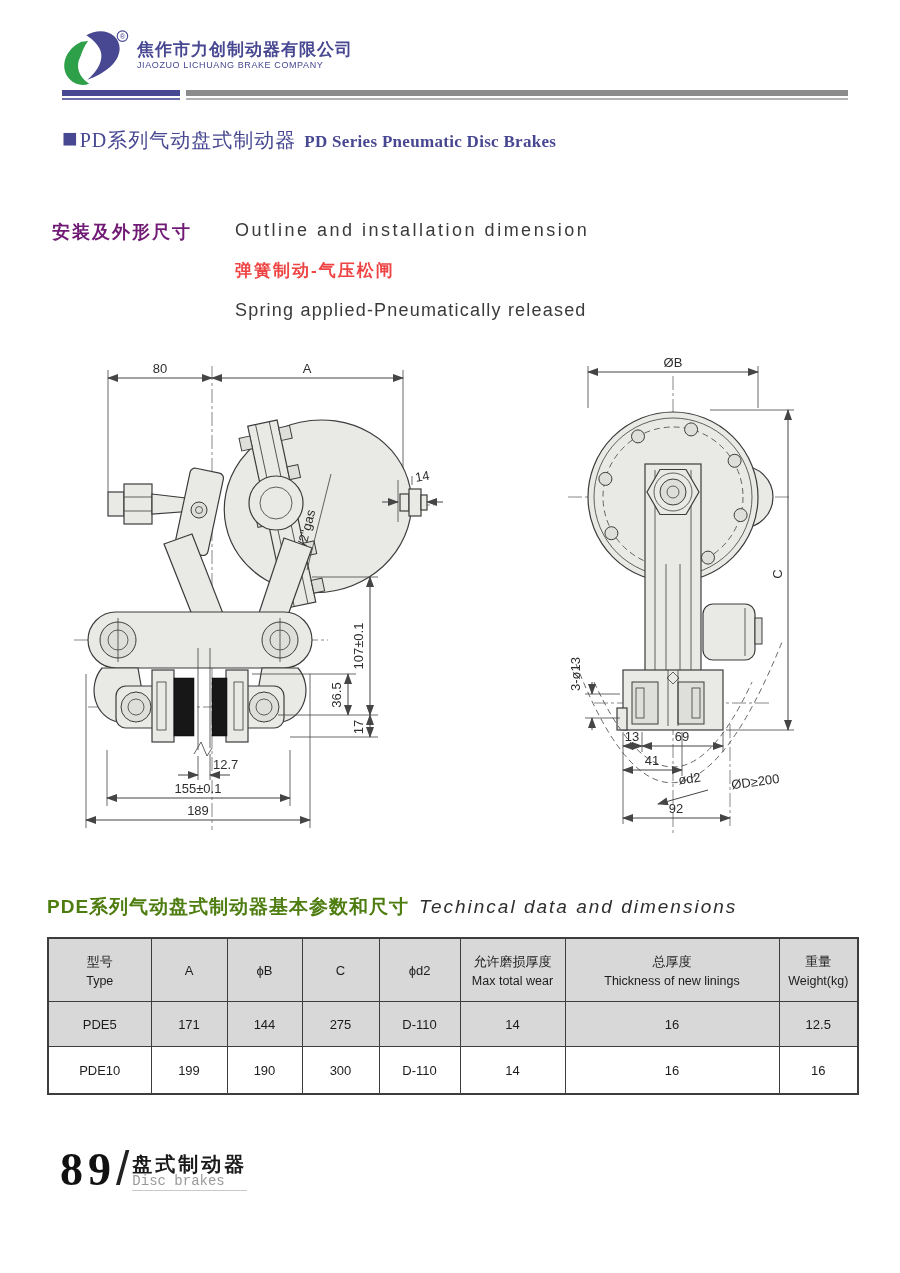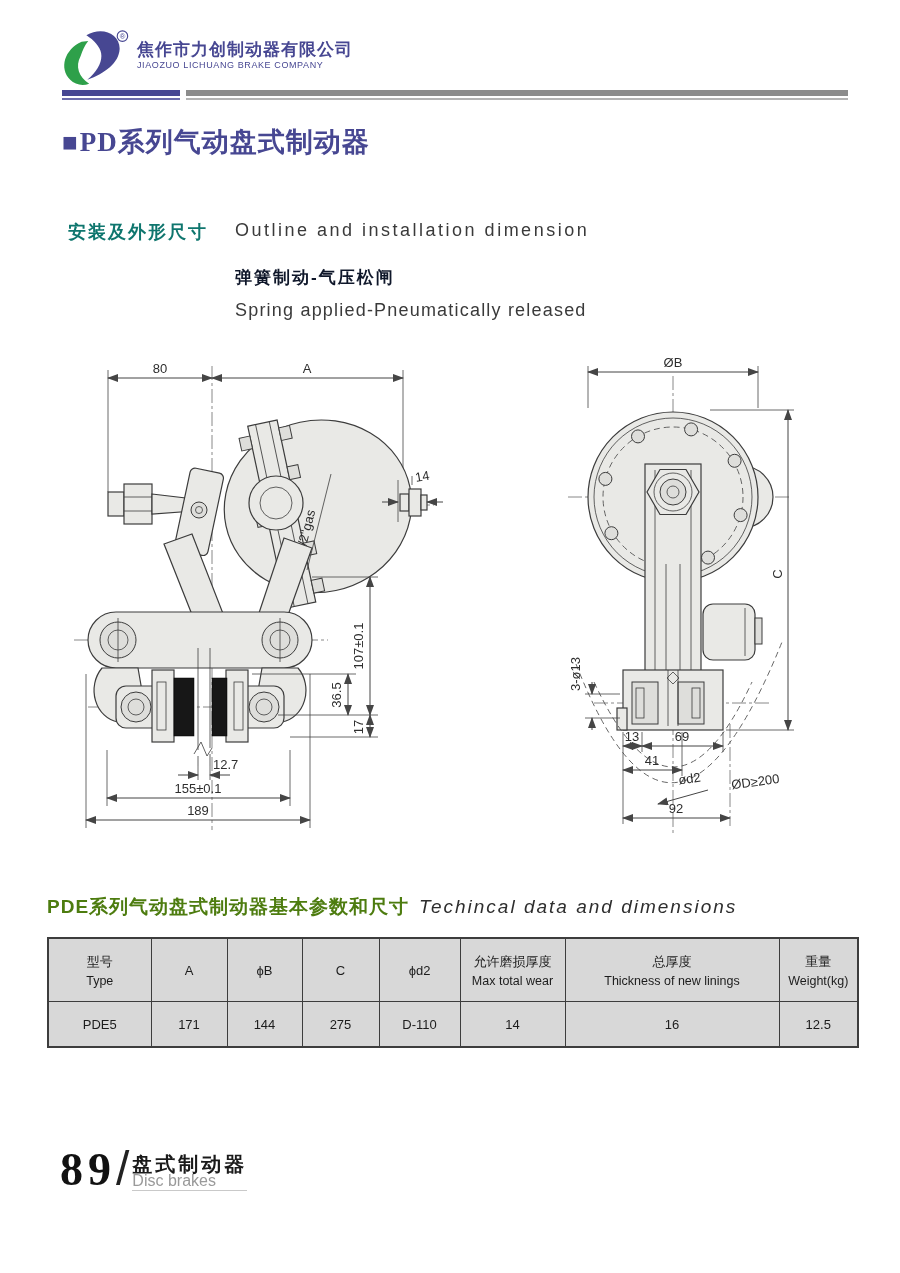--- a/index.html
+++ b/index.html
@@ -21,29 +21,29 @@
   .bar-thin{display:block;height:2px;margin-top:2px;}
   .seg-purple .bar-main{background:#474792;}
   .seg-purple .bar-thin{background:#6c6cab;}
   .seg-gray .bar-main{background:#8c8c8c;}
   .seg-gray .bar-thin{background:#b3b3b3;}
 
   
   .title-row{position:absolute;left:62px;top:124px;display:flex;align-items:baseline;
              font-family:"Liberation Serif","DejaVu Serif",serif;color:#474792;white-space:nowrap;}
   .title-bullet{font-size:26px;font-weight:bold;margin-right:2px;}
-  .title-cn{font-size:27px;font-weight:bold;letter-spacing:1px;}
+  .title-cn{font-size:20px;font-weight:normal;letter-spacing:1px;}
   .title-en{font-size:17px;font-weight:bold;margin-left:8px;letter-spacing:0.3px;}
   .subtitle{position:absolute;left:62px;top:163px;font-family:"Liberation Serif","DejaVu Serif",serif;
             font-size:22px;font-weight:bold;color:#141414;letter-spacing:1px;}
 
   
-  .sec-cn{position:absolute;left:68px;top:220px;font-size:18px;font-weight:bold;letter-spacing:2px;color:#0f766e;}
+  .sec-cn{position:absolute;left:52px;top:220px;font-size:18px;font-weight:bold;letter-spacing:2px;color:#701a75;}
   .sec-en{position:absolute;left:235px;top:220px;font-size:18px;letter-spacing:2.5px;color:#3a3a3a;}
-  .mode-cn{position:absolute;left:235px;top:266px;font-size:17px;font-weight:bold;letter-spacing:2px;color:#0f172a;}
+  .mode-cn{position:absolute;left:235px;top:259px;font-size:17px;font-weight:bold;letter-spacing:2px;color:#ef4444;}
   .mode-en{position:absolute;left:235px;top:300px;font-size:18px;letter-spacing:1.2px;color:#3a3a3a;}
 
   
   .draw-left{position:absolute;left:60px;top:352px;width:390px;height:510px;}
   .draw-right{position:absolute;left:560px;top:352px;width:320px;height:510px;}
   .body{fill:#e9e9e6;stroke:#3c3c3c;stroke-width:1.2;}
   .body2{fill:#dededb;stroke:#3c3c3c;stroke-width:1;}
   .thin{fill:none;stroke:#3c3c3c;stroke-width:0.8;}
   .dark{fill:#171717;stroke:#000;stroke-width:0.5;}
   .dim{fill:none;stroke:#454545;stroke-width:1;}
@@ -66,21 +66,21 @@
   tr.noterow td{height:42px;background:#d8d8d8;text-align:left;padding-left:14px;}
   .hl2{font-size:12.5px;margin-top:3px;}
 
   
   .footer{position:absolute;left:60px;top:1144px;display:flex;align-items:flex-start;}
   .pg-num{font-family:"Liberation Serif","DejaVu Serif",serif;font-size:46px;font-weight:bold;
           letter-spacing:5px;color:#111;line-height:52px;}
   .pg-slash{font-size:48px;font-weight:200;color:#222;line-height:50px;margin:0 3px 0 0;}
   .footer-right{margin-top:9px;border-bottom:1px solid #c9c9c9;padding-bottom:3px;}
   .footer-cn{font-size:20px;font-weight:bold;letter-spacing:3px;color:#1a1a1a;line-height:22px;}
-  .footer-en{font-size:16px;color:#9a9a9a;line-height:12px;}
+  .footer-en{font-size:14px;color:#9a9a9a;line-height:12px;font-family:Liberation Mono, monospace;}
 </style>
 </head>
 <body>
 
 <div class="page">
 
   <div class="logo-wrap">
     <svg class="logo-mark" viewBox="0 0 80 66">
       <path d="M28,16 C10,24 4,44 16,56 C21,61 29,63 36,60 C25,53 21,42 27,31 C29,25 31,20 35,15 Z" fill="#2ea04a"></path>
       <path d="M33,9 C50,-1 69,8 68,24 C67,38 53,49 34,56 C48,44 53,30 45,20 C41,14 36,11 33,9 Z" fill="#474792"></path>
@@ -100,20 +100,21 @@
     </span>
     <span class="seg seg-gray">
       <span class="bar-main"></span>
         <span class="bar-thin"></span>
     </span>
   </div>
 
   <div class="title-row">
     <span class="title-bullet">■</span>
     <span class="title-cn">PD系列气动盘式制动器</span>
+    <span class="title-en">PD Series Pneumatic Disc Brakes</span>
   </div>
 
   <div class="sec-cn">安装及外形尺寸</div>
   <div class="sec-en">Outline and installation dimension</div>
   <div class="mode-cn">弹簧制动-气压松闸</div>
   <div class="mode-en">Spring applied-Pneumatically released</div>
 
   <svg class="draw-left" viewBox="0 0 390 510">
     <defs>
       <marker id="aE1" markerWidth="11" markerHeight="8" refX="10" refY="4" orient="auto">
@@ -379,20 +380,30 @@
       <tr class="r1">
         <td>PDE5</td>
         <td>171</td>
         <td>144</td>
         <td>275</td>
         <td>D-110</td>
         <td>14</td>
         <td>16</td>
         <td>12.5</td>
       </tr>
+      <tr class="r2">
+        <td>PDE10</td>
+        <td>199</td>
+        <td>190</td>
+        <td>300</td>
+        <td>D-110</td>
+        <td>14</td>
+        <td>16</td>
+        <td>16</td>
+      </tr>
     </tbody>
   </table>
 
   <div class="footer">
     <span class="pg-num">89</span>
     <span class="pg-slash">/</span>
     <span class="footer-right">
       <div class="footer-cn">盘式制动器</div>
       <div class="footer-en">Disc brakes</div>
     </span>

